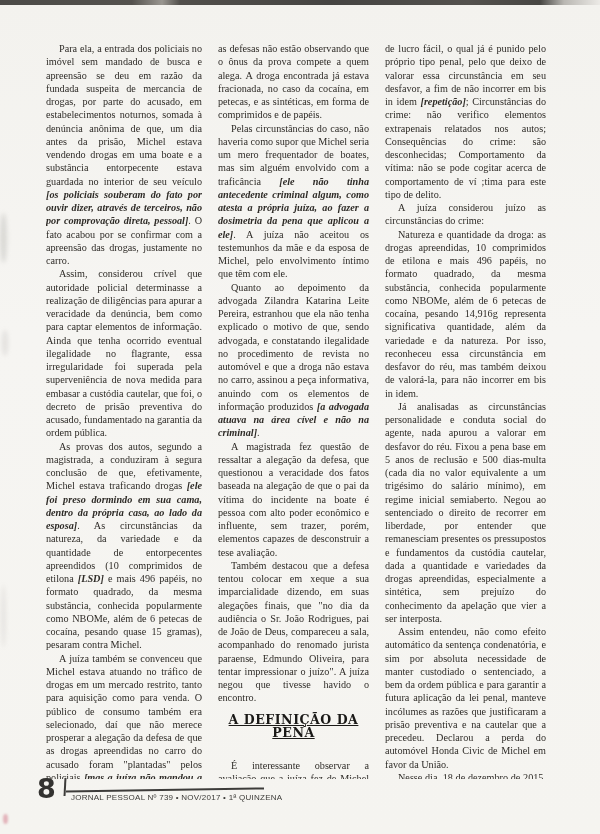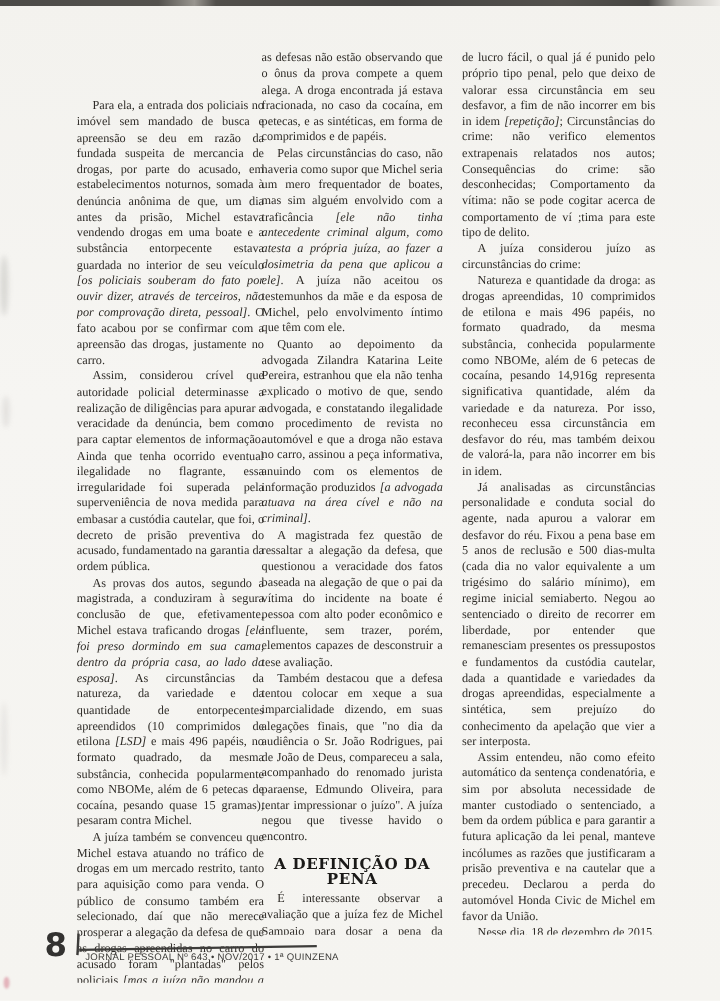--- a/index.html
+++ b/index.html
@@ -14,31 +14,32 @@
     position:absolute;top:0;left:0;width:600px;height:5px;
     background:linear-gradient(90deg,
       #4b4a47 0%, #54524e 22%, #999690 27%, #514f4b 30%,
       #454442 55%, #53514d 78%, #474643 90%, #b9b7b2 94%, #eceae6 100%);
     filter:blur(0.4px);
   }
   .col{
     position:absolute;top:42px;height:737px;overflow:hidden;
     text-align:justify;font-size:10.2px;line-height:13.25px;color:#2e2b27;
   }
-  #col1{left:64px;width:156px;margin-top:40px;}
+  #col1{left:46px;width:156px;}
   #col2{left:218px;width:151px;}
   #col3{left:385px;width:161px;}
   p.para{margin:0;text-indent:13px;}
   p.para.noindent{text-indent:0;}
-  .para i{font-style:italic;}
+  .para i{font-style:italic;font-weight:bold;}
   .col-heading{
-    margin:8px 0 4px 0;text-align:center;text-indent:0;
+    margin:8px 0 20px 0;text-align:center;text-indent:0;
     font-family:"DejaVu Serif", serif;font-weight:700;
     font-size:12.6px;letter-spacing:0.5px;color:#17161414;
     color:#1a1917;
+    text-decoration:underline;
   }
   
   .page-number{
     position:absolute;left:37px;top:775px;
     font-family:"DejaVu Sans", sans-serif;font-weight:700;
     font-size:27px;color:#333230;line-height:1;
   }
   .footer-tick{
     position:absolute;left:64px;top:778px;width:2px;height:18px;
     background:#3d3c3a;transform:rotate(3deg);
@@ -91,13 +92,13 @@
     <p class="para">A juíza considerou juízo as circunstâncias do crime:</p>
     <p class="para">Natureza e quantidade da droga: as drogas apreendidas, 10 comprimidos de etilona e mais 496 papéis, no formato quadrado, da mesma substância, conhecida popularmente como NBOMe, além de 6 petecas de cocaína, pesando 14,916g representa significativa quantidade, além da variedade e da natureza. Por isso, reconheceu essa circunstância em desfavor do réu, mas também deixou de valorá-la, para não incorrer em bis in idem.</p>
     <p class="para">Já analisadas as circunstâncias personalidade e conduta social do agente, nada apurou a valorar em desfavor do réu. Fixou a pena base em 5 anos de reclusão e 500 dias-multa (cada dia no valor equivalente a um trigésimo do salário mínimo), em regime inicial semiaberto. Negou ao sentenciado o direito de recorrer em liberdade, por entender que remanesciam presentes os pressupostos e fundamentos da custódia cautelar, dada a quantidade e variedades da drogas apreendidas, especialmente a sintética, sem prejuízo do conhecimento da apelação que vier a ser interposta.</p>
     <p class="para">Assim entendeu, não como efeito automático da sentença condenatória, e sim por absoluta necessidade de manter custodiado o sentenciado, a bem da ordem pública e para garantir a futura aplicação da lei penal, manteve incólumes as razões que justificaram a prisão preventiva e na cautelar que a precedeu. Declarou a perda do automóvel Honda Civic de Michel em favor da União.</p>
     <p class="para">Nesse dia, 18 de dezembro de 2015, Michel já estava preso provisoriamente por 7 meses e 24 dias, ainda não fazendo jus ao benefício da progressão do regime.</p>
   </div>
 
 <div class="page-number">8</div>
 <div class="footer-tick"></div>
 <div class="footer-rule"></div>
-<div class="footer-text">JORNAL PESSOAL Nº 643 • NOV/2017 • 1ª QUINZENA</div>
+<div class="footer-text">JORNAL PESSOAL Nº 739 • NOV/2017 • 1ª QUINZENA</div>
 
 </body></html>

